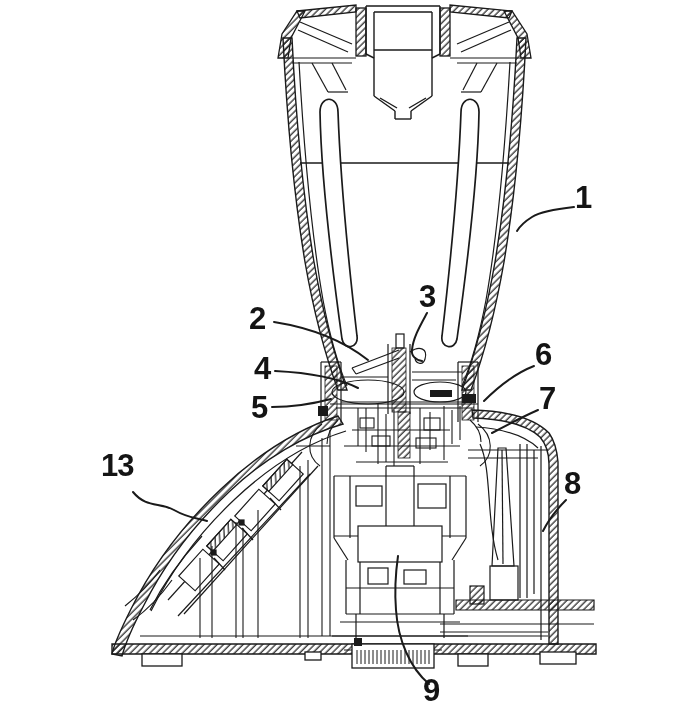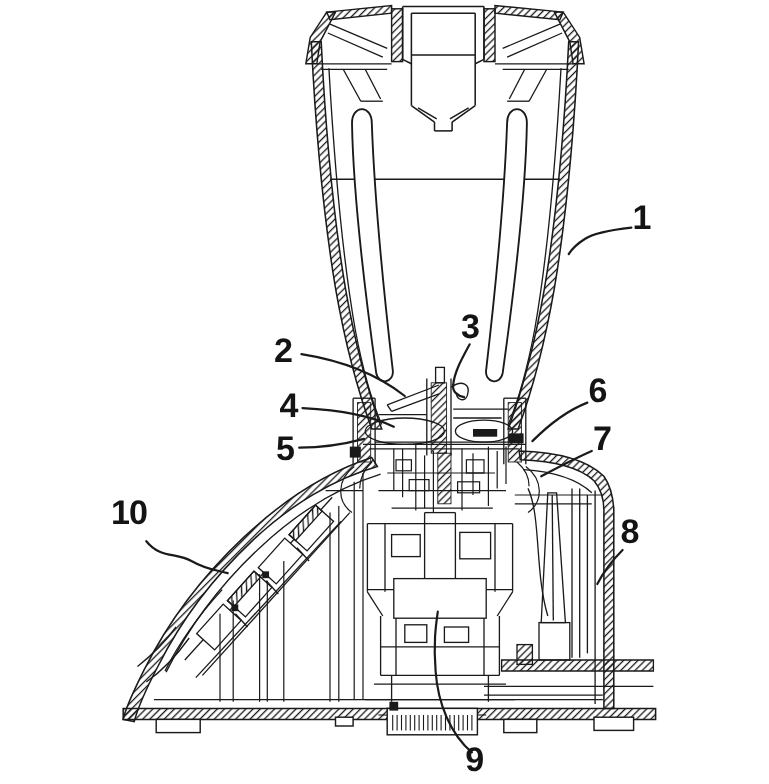--- a/index.html
+++ b/index.html
@@ -296,15 +296,15 @@
 
   <div class="ref" style="left:575px;top:182px;">1</div>
   <div class="ref" style="left:249px;top:303px;">2</div>
   <div class="ref" style="left:419px;top:281px;">3</div>
   <div class="ref" style="left:254px;top:353px;">4</div>
   <div class="ref" style="left:251px;top:392px;">5</div>
   <div class="ref" style="left:535px;top:339px;">6</div>
   <div class="ref" style="left:539px;top:383px;">7</div>
   <div class="ref" style="left:564px;top:468px;">8</div>
   <div class="ref" style="left:423px;top:675px;">9</div>
-  <div class="ref" style="left:101px;top:450px;">10</div>
+  <div class="ref" style="left:101px;top:450px;">13</div>
 
 </div>
 
 </body></html>

